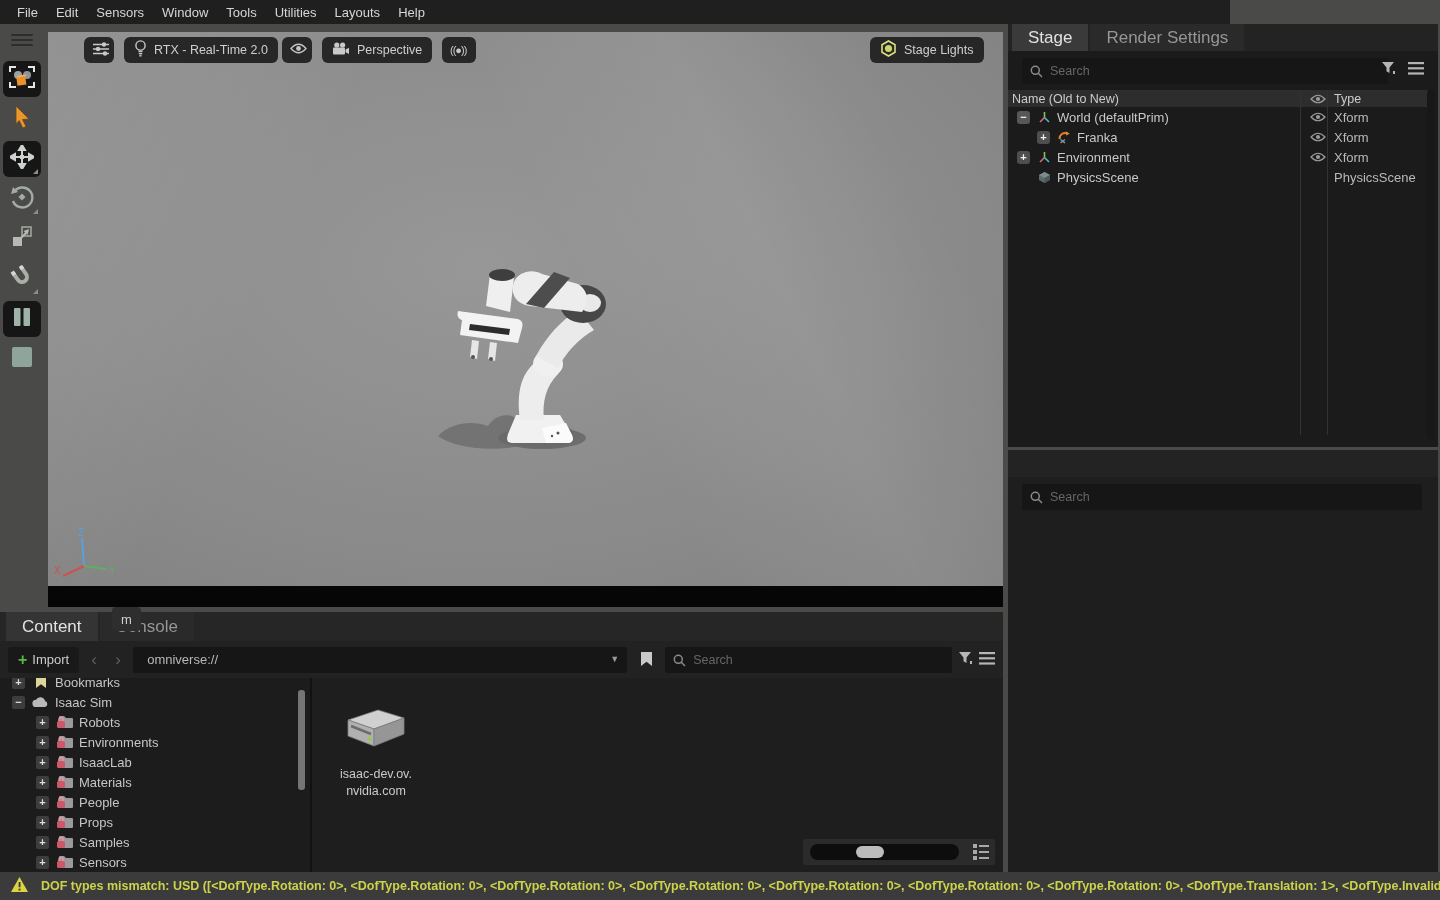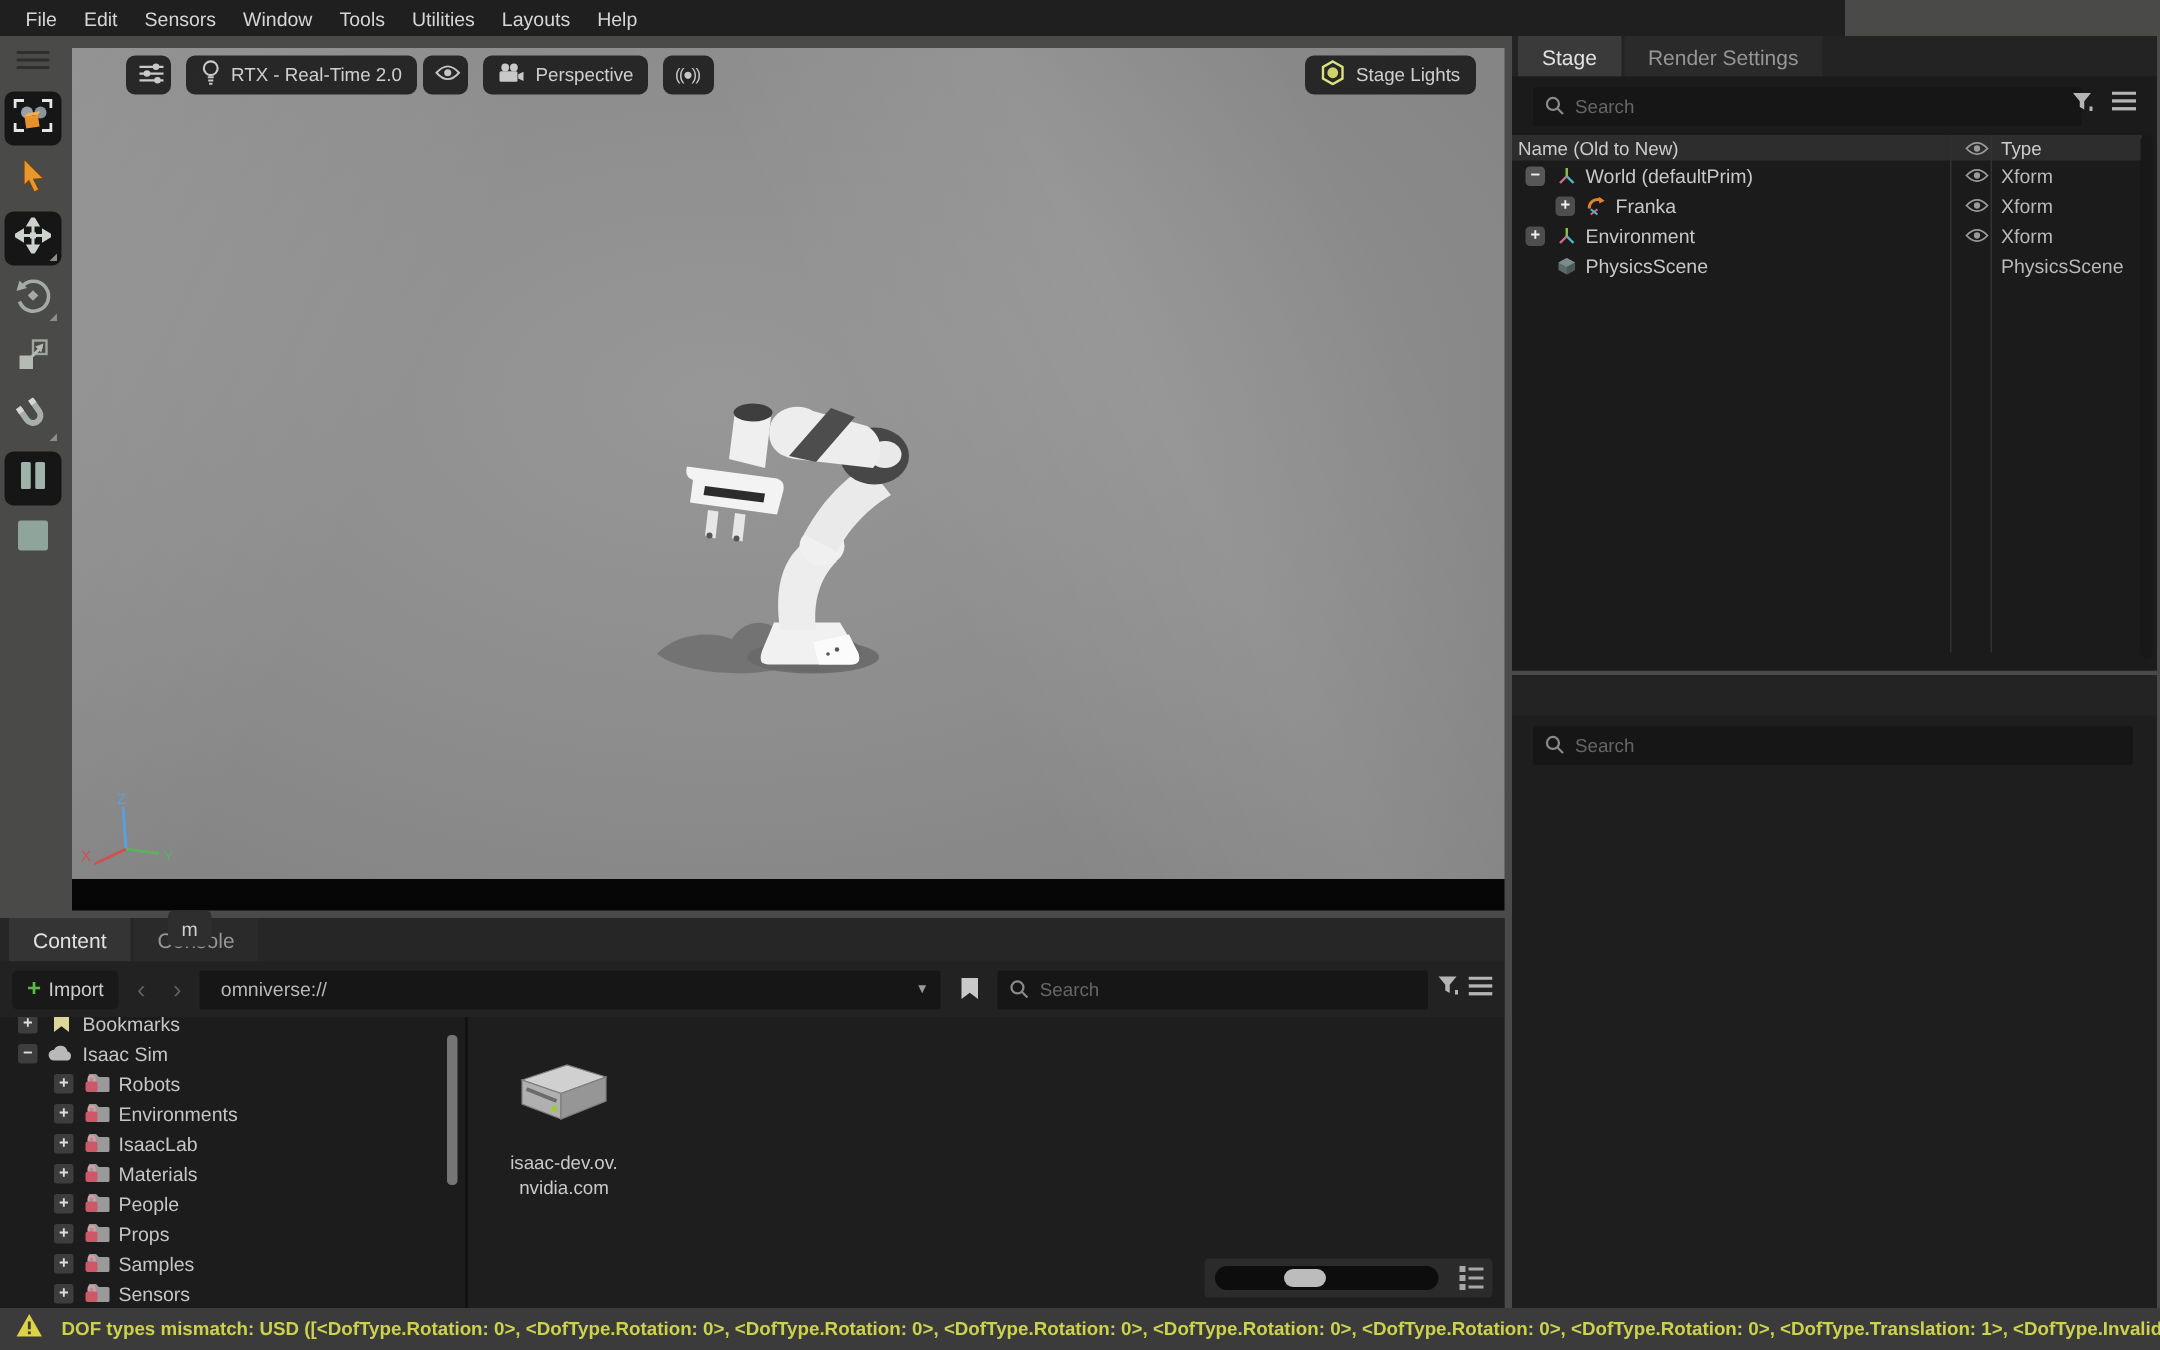--- a/index.html
+++ b/index.html
@@ -40,21 +40,21 @@
   .vpbtn.iconly { padding:0 8px; }
   .audio-glyph { font-size:11px; letter-spacing:-1px; color:#c8c8c8; }
   .robot { position:absolute; left:372px; top:208px; }
   .gizmo { position:absolute; left:6px; top:496px; }
   .mbox { position:absolute; left:68px; top:583px; width:29px; height:24px; background:#2e2e2e;
     border-radius:4px; color:#cfcfcf; font-size:13px; display:flex; align-items:center;
     justify-content:center; z-index:8; }
   
   .panelwin { position:absolute; background:#232323; }
   .tabbar { height:27px; background:#232323; display:flex; align-items:stretch; padding-left:4px; }
-  .tab { padding:0 16px; display:flex; align-items:center; font-size:14px;
+  .tab { padding:0 16px; display:flex; align-items:center; font-size:17px;
     color:#969696; background:#2a2a2a; margin-right:2px; }
   .tab.active { background:#3a3a3a; color:#e2e2e2; }
   .panelbody { position:absolute; top:27px; left:0; right:0; bottom:0; background:#1b1b1b; }
   .searchrow { position:relative; height:40px; }
   .searchwrap { position:absolute; left:14px; top:7px; height:26px; background:#161616;
     border-radius:2px; }
   .searchwrap input { width:100%; height:100%; background:transparent; border:none; outline:none;
     color:#bbbbbb; font-size:12.5px; padding-left:28px; font-family:inherit; }
   .searchwrap input::placeholder { color:#666666; }
   .mag { position:absolute; left:8px; top:6px; }

